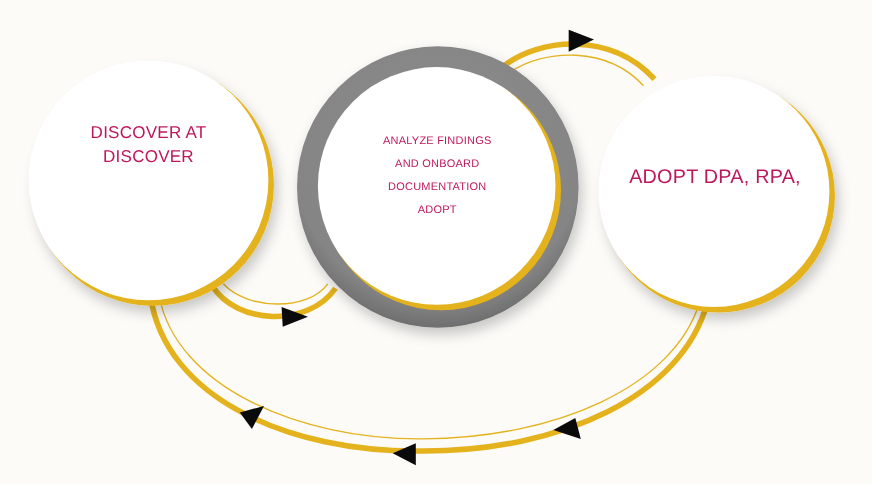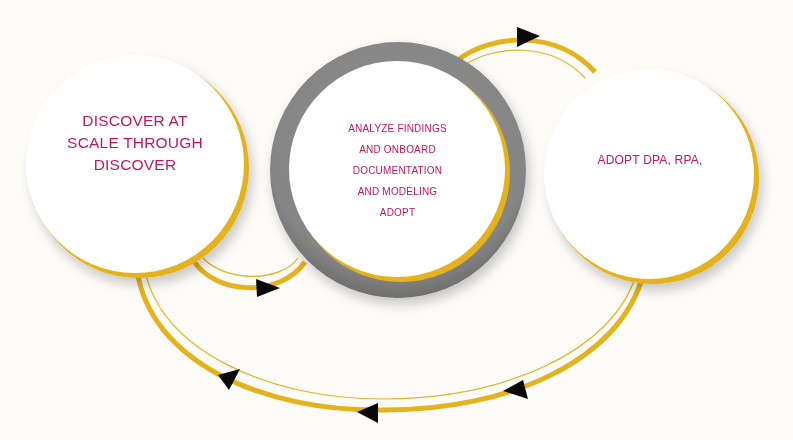--- a/index.html
+++ b/index.html
@@ -1,20 +1,20 @@
 <!DOCTYPE html>
 <html><head>
 <meta charset="utf-8">
 <style>
   html,body{margin:0;padding:0;}
   body{width:793px;height:440px;background:#fcfbf8;overflow:hidden;position:relative;font-family:"Liberation Sans","DejaVu Sans",sans-serif;}
   svg#diagram{position:absolute;left:0;top:0;}
   .label{position:absolute;display:flex;align-items:flex-start;justify-content:center;text-align:center;color:#be185d;font-size:15.5px;line-height:22px;letter-spacing:0.2px;}
   .label.mid{font-size:10px;line-height:21px;}
-  .label.right{font-size:12px;line-height:21px;}
+  .label.right{font-size:18px;line-height:21px;}
 </style>
 </head>
 <body>
 
 <svg id="diagram" width="793" height="440" viewBox="0 0 793 440">
   <defs>
     <filter id="shadow" x="-30%" y="-30%" width="160%" height="160%">
       <feDropShadow dx="3" dy="6" stdDeviation="6" flood-color="#000" flood-opacity="0.22"></feDropShadow>
     </filter>
     <radialGradient id="grayGrad" cx="50%" cy="40%" r="60%">
@@ -57,31 +57,29 @@
 
   <g>
     <circle cx="653" cy="178" r="106" fill="#e3b21c" filter="url(#shadow)"></circle>
     <circle cx="649" cy="174" r="105" fill="#ffffff"></circle>
   </g>
 </svg>
 
 <div class="label" style="left:35px;top:110px;width:200px;height:110px;">
   <div>
     <div>DISCOVER AT</div>
-    <div>SCALE THROUGH</div>
     <div>DISCOVER</div>
   </div>
 </div>
 
 <div class="label mid" style="left:305px;top:118px;width:185px;height:110px;">
   <div>
     <div>ANALYZE FINDINGS</div>
     <div>AND ONBOARD</div>
     <div>DOCUMENTATION</div>
-    <div>AND MODELING</div>
     <div>ADOPT</div>
   </div>
 </div>
 
 <div class="label right" style="left:560px;top:150px;width:180px;height:50px;">
   <div>
     <div>ADOPT DPA, RPA,</div>
   </div>
 </div>
 

